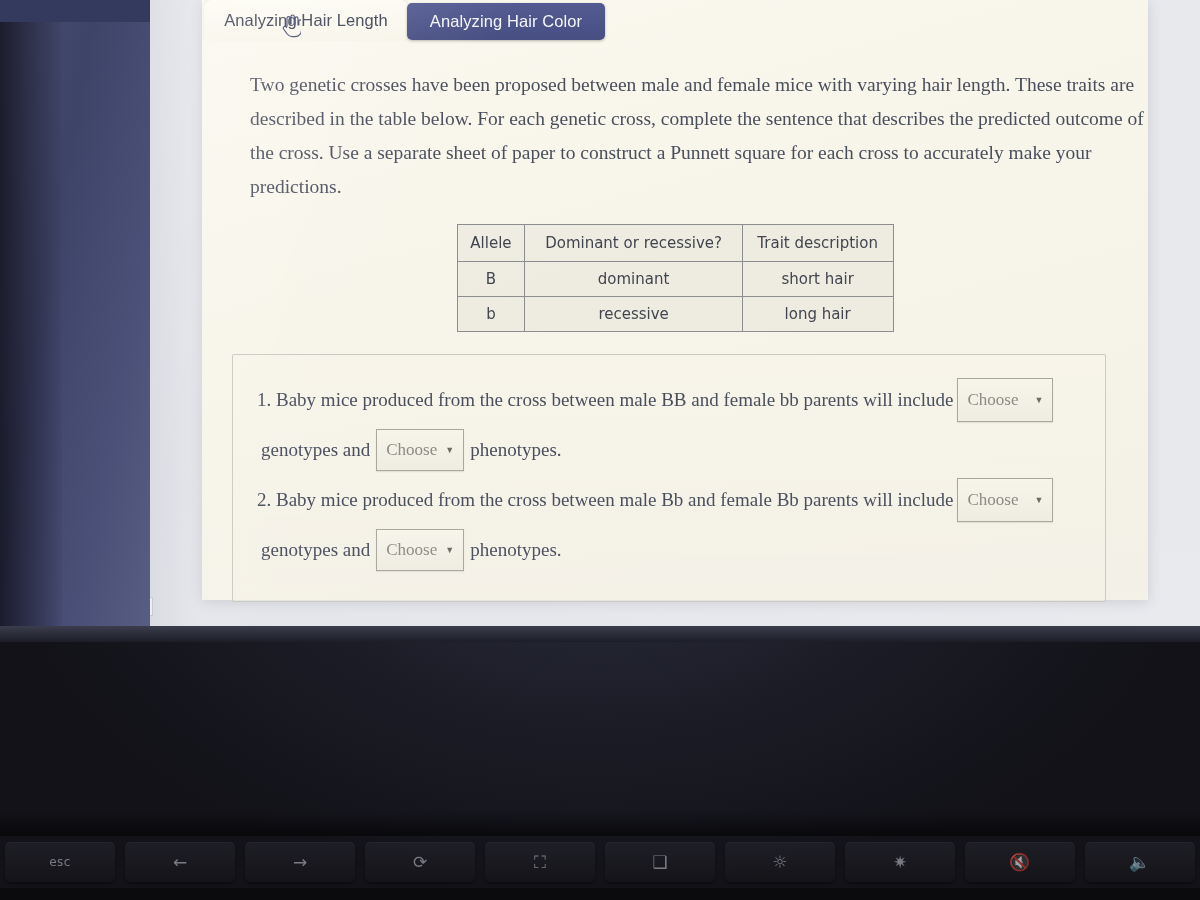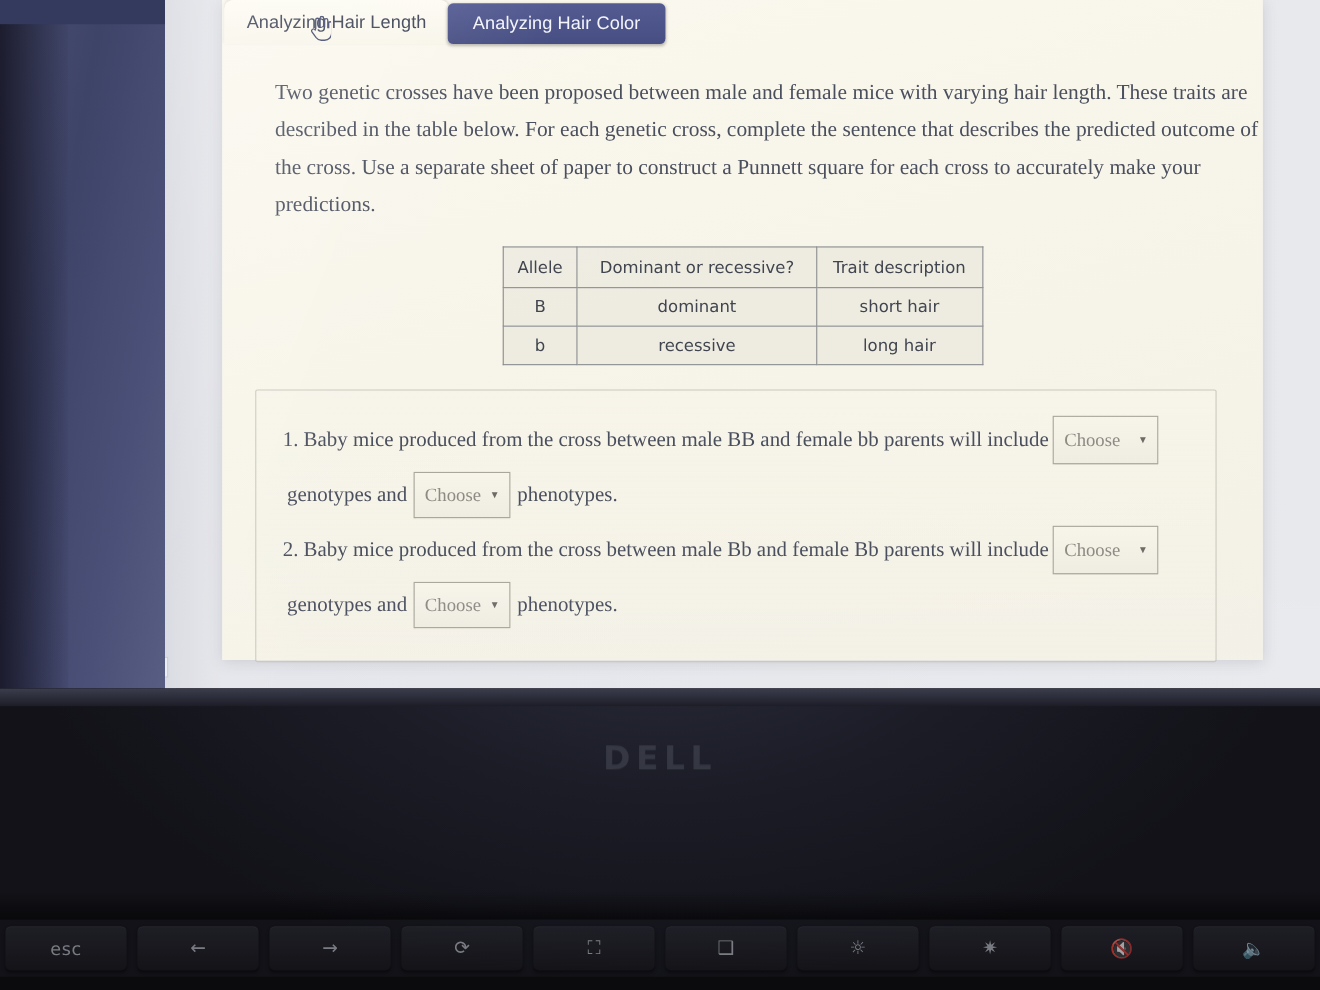--- a/index.html
+++ b/index.html
@@ -280,21 +280,21 @@
     box-shadow: 0 1px 0 rgba(255,255,255,.05) inset, 0 2px 3px rgba(0,0,0,.6);
     display: flex;
     align-items: center;
     justify-content: center;
     color: #b9bcc4;
     font-family: "DejaVu Sans", sans-serif;
     font-size: 17px;
     cursor: pointer;
     opacity: .62;
   }
-  .key.esc { font-size: 16px; letter-spacing: .5px; }
+  .key.esc { font-size: 12px; letter-spacing: .5px; }
   #bottom-strip {
     position:absolute; left:0; bottom:0; width:100%; height:12px;
     background: #0b0b0e;
   }
   .keyrow-shadow{
     position:absolute; left:0; bottom:64px; width:100%; height:26px;
     background: linear-gradient(180deg, rgba(0,0,0,0), rgba(0,0,0,.55));
     pointer-events:none;
   }
 </style>
@@ -389,21 +389,20 @@
       </div>
     </div>
 
     <div class="glare"></div>
 
     <div id="statusbar">javascript:void(0);</div>
   </div>
 
   <div id="laptop-body">
     <div id="hinge"></div>
-    <div id="dell-logo">DELL</div>
 
     <div class="keyrow-shadow"></div>
 
     <div id="keyrow">
       <div class="key esc">
           <span>esc</span>
         </div>
       <div class="key">
           <span>←</span>
         </div>

